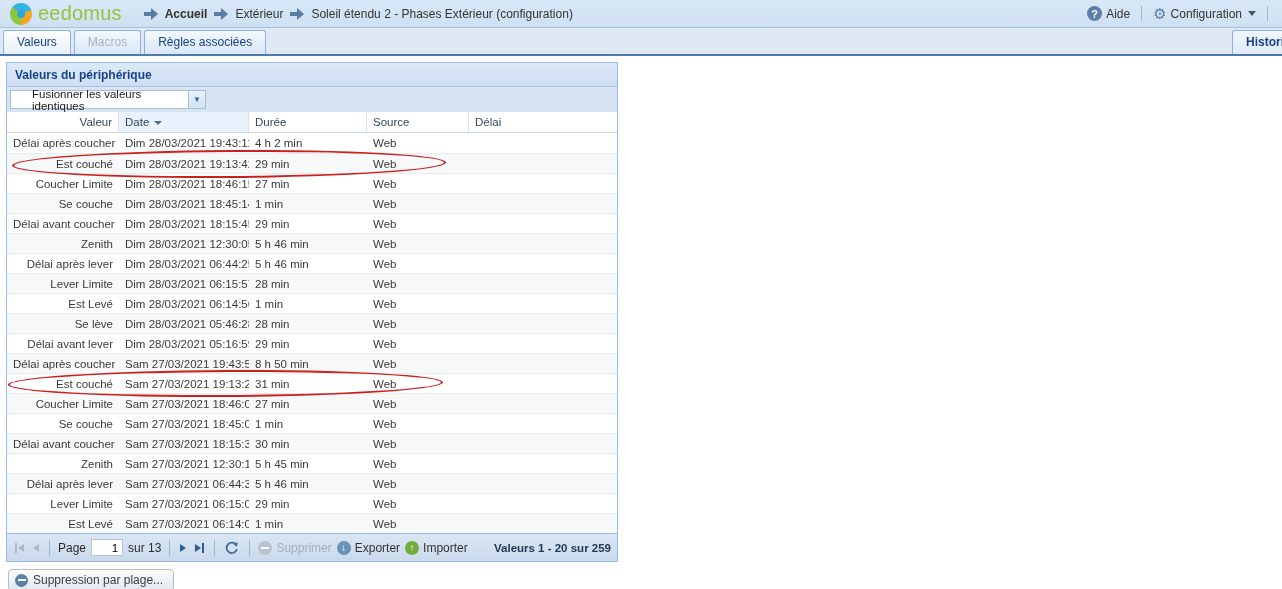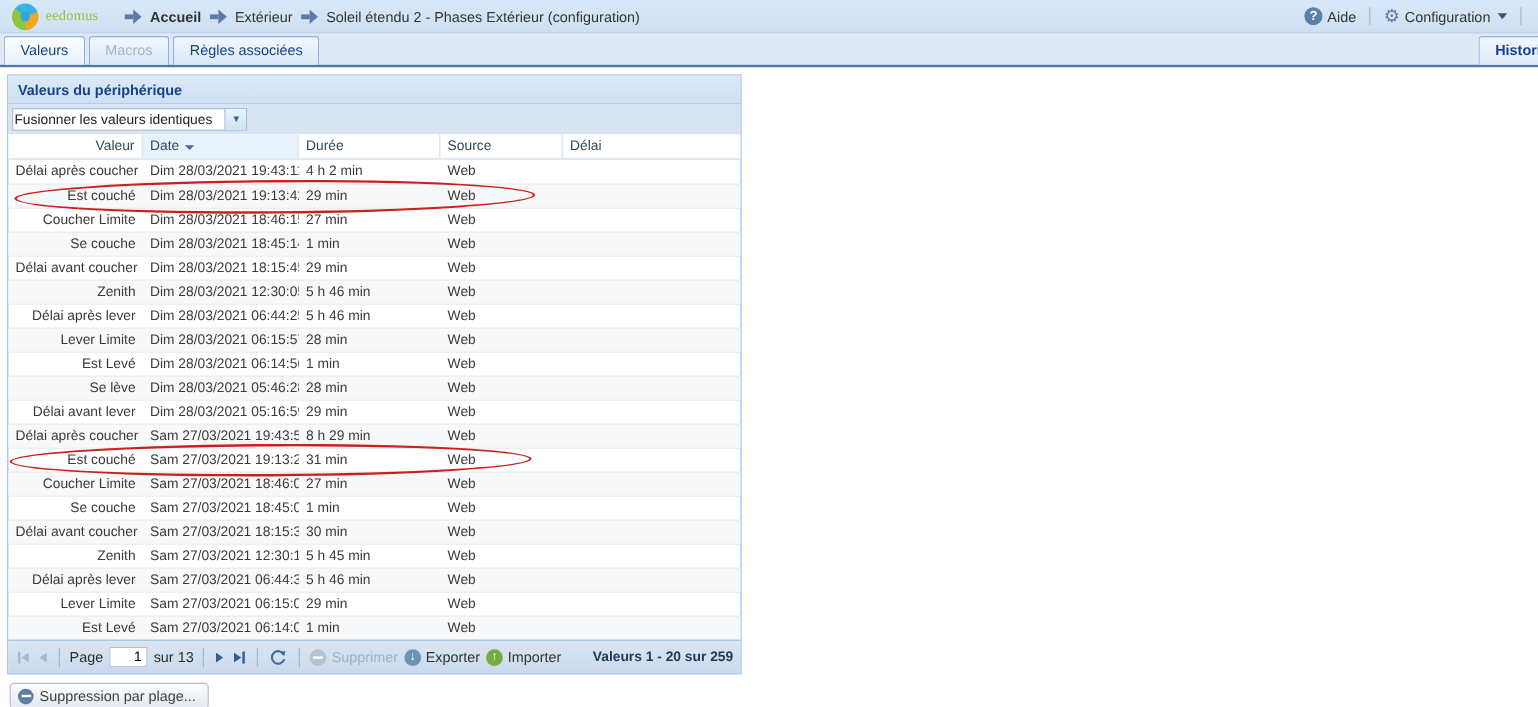--- a/index.html
+++ b/index.html
@@ -8,21 +8,21 @@
   body { position:relative; }
 
   
   .topbar { height:28px; background:linear-gradient(#d9e8f8,#cde0f2);
     border-bottom:1px solid #a7c2de; display:flex; align-items:center; padding:0 10px; }
   .logo-wrap { display:flex; align-items:center; gap:6px; }
   .logo-ring { width:22px; height:22px; border-radius:50%;
     background:conic-gradient(from -50deg,#34b3e4 0 33%,#f3a61f 33% 63%,#8dc63f 63% 100%);
     display:flex; align-items:center; justify-content:center; }
   .logo-ring .inner { width:8px; height:8px; background:#fff; border:4px solid #2fa8d8; border-radius:50%; }
-  .logo-text { color:#97c23c; font-size:12px; letter-spacing:.2px;font-family:Liberation Serif, serif; }
+  .logo-text { color:#97c23c; font-size:20px; letter-spacing:.2px; }
   .breadcrumb { display:flex; align-items:center; gap:7px; margin-left:22px; font-size:12px; color:#333; }
   .bc-arrow { position:relative; width:14px; height:12px; display:inline-block; }
   .bc-arrow::before { content:""; position:absolute; left:0; top:4px; width:7px; height:4px; background:#5a7ca3; }
   .bc-arrow::after { content:""; position:absolute; left:7px; top:0; width:0; height:0;
     border-left:7px solid #5a7ca3; border-top:6px solid transparent; border-bottom:6px solid transparent; }
   .bc-home { font-weight:bold; }
   .top-right { margin-left:auto; display:flex; align-items:center; gap:7px; font-size:12px; color:#2f4a63; }
   .help-circle { width:15px; height:15px; border-radius:50%; background:#5b7fa6; color:#fff;
     font-size:11px; font-weight:bold; display:inline-flex; align-items:center; justify-content:center; }
   .gear { color:#5b7fa6; font-size:15px; line-height:1; }
@@ -42,21 +42,21 @@
     background:linear-gradient(#f0f6fd,#e0ebf8); }
 
   
   .panel { position:absolute; left:6px; top:62px; width:612px;
     border:1px solid #99bbe8; background:#fff; }
   .panel-header { height:24px; background:linear-gradient(#dcE9f8,#cfdff2);
     border-bottom:1px solid #a9c4e2; color:#15428b; font-weight:bold; font-size:12px;
     display:flex; align-items:center; padding:0 8px; }
   .panel-toolbar { height:25px; background:#d8e4f3; display:flex; align-items:center; padding-left:3px; }
   .combo { width:196px; height:19px; background:#fff; border:1px solid #a9bed3;
-    display:flex; align-items:center; font-size:11.5px; color:#222; padding-left:1px; cursor:pointer; }
+    display:flex; align-items:center; font-size:11.5px; color:#222; padding-left:21px; cursor:pointer; }
   .combo-trigger { margin-left:auto; width:18px; height:17px; border-left:1px solid #a9bed3;
     background:linear-gradient(#e9f2fb,#cfe2f4); display:flex; align-items:center; justify-content:center; }
   .combo-trigger .chev { color:#33689e; font-size:10px; line-height:1; }
 
   .grid-header { display:flex; height:21px; background:#fff; border-bottom:1px solid #cbd7e4;
     font-size:11.5px; color:#33475c; align-items:center; }
   .gh-cell { height:100%; display:flex; align-items:center; border-right:1px solid #d8e2ee; padding:0 6px; }
   .c1 { width:112px; justify-content:flex-end; text-align:right; }
   .c2 { width:130px; }
   .c3 { width:118px; }
@@ -244,21 +244,21 @@
       <div class="row">
         <div class="cell c1">Délai avant lever</div>
         <div class="cell c2">Dim 28/03/2021 05:16:59</div>
         <div class="cell c3">29 min</div>
         <div class="cell c4">Web</div>
         <div class="cell c5"></div>
       </div>
       <div class="row">
         <div class="cell c1">Délai après coucher</div>
         <div class="cell c2">Sam 27/03/2021 19:43:59</div>
-        <div class="cell c3">8 h 29 min</div>
+        <div class="cell c3">8 h 50 min</div>
         <div class="cell c4">Web</div>
         <div class="cell c5"></div>
       </div>
       <div class="row">
         <div class="cell c1">Est couché</div>
         <div class="cell c2">Sam 27/03/2021 19:13:29</div>
         <div class="cell c3">31 min</div>
         <div class="cell c4">Web</div>
         <div class="cell c5"></div>
       </div>

